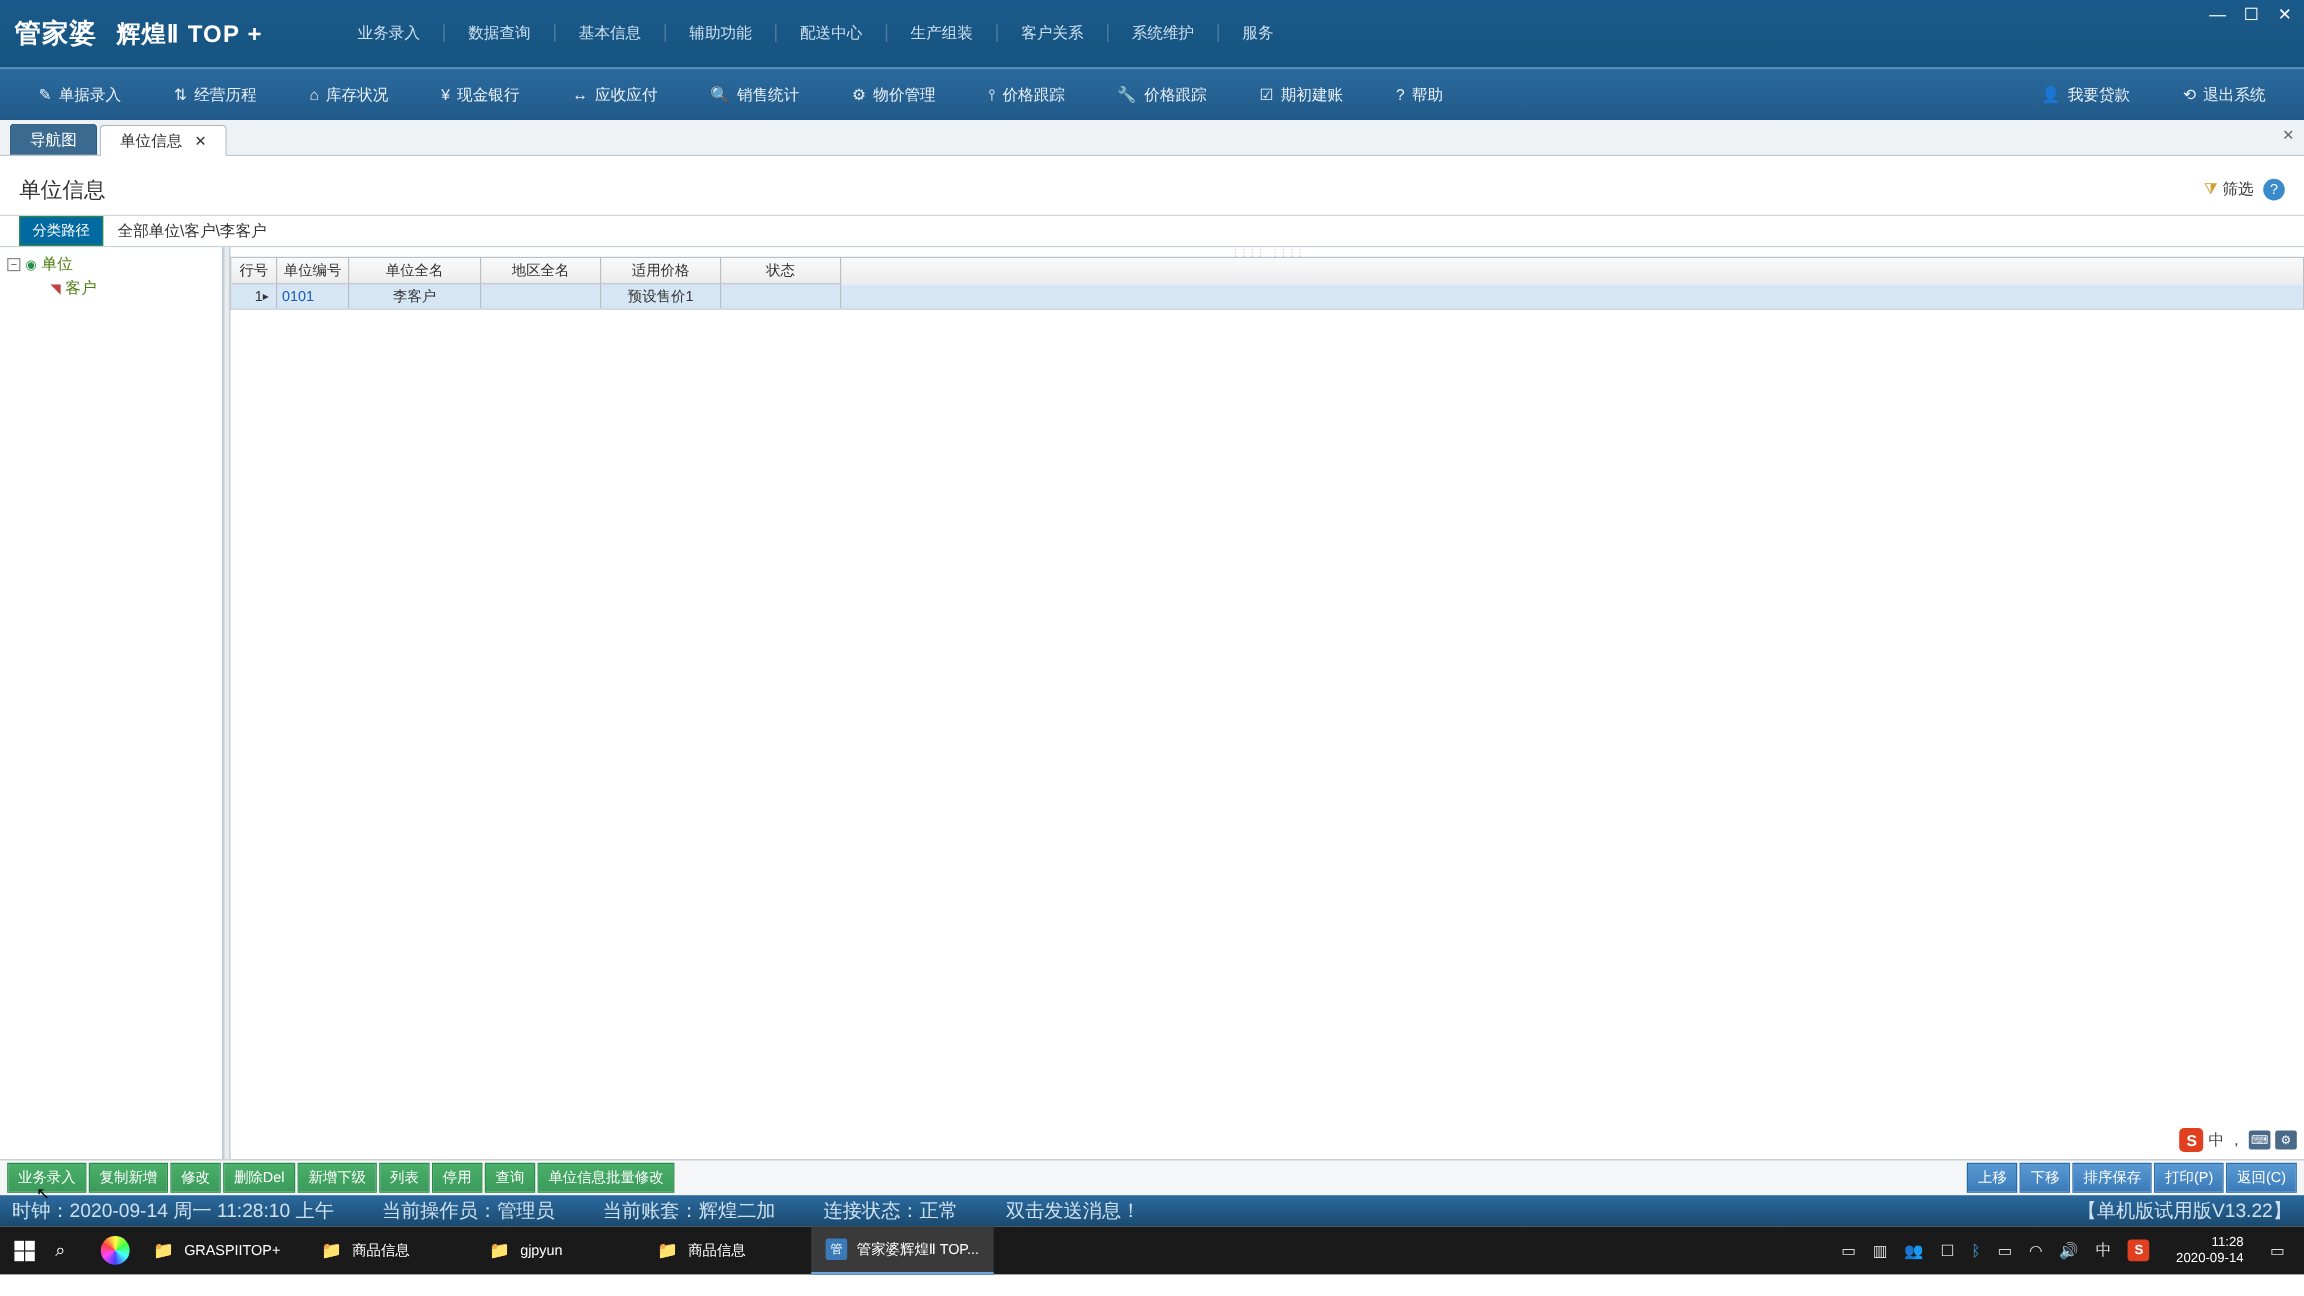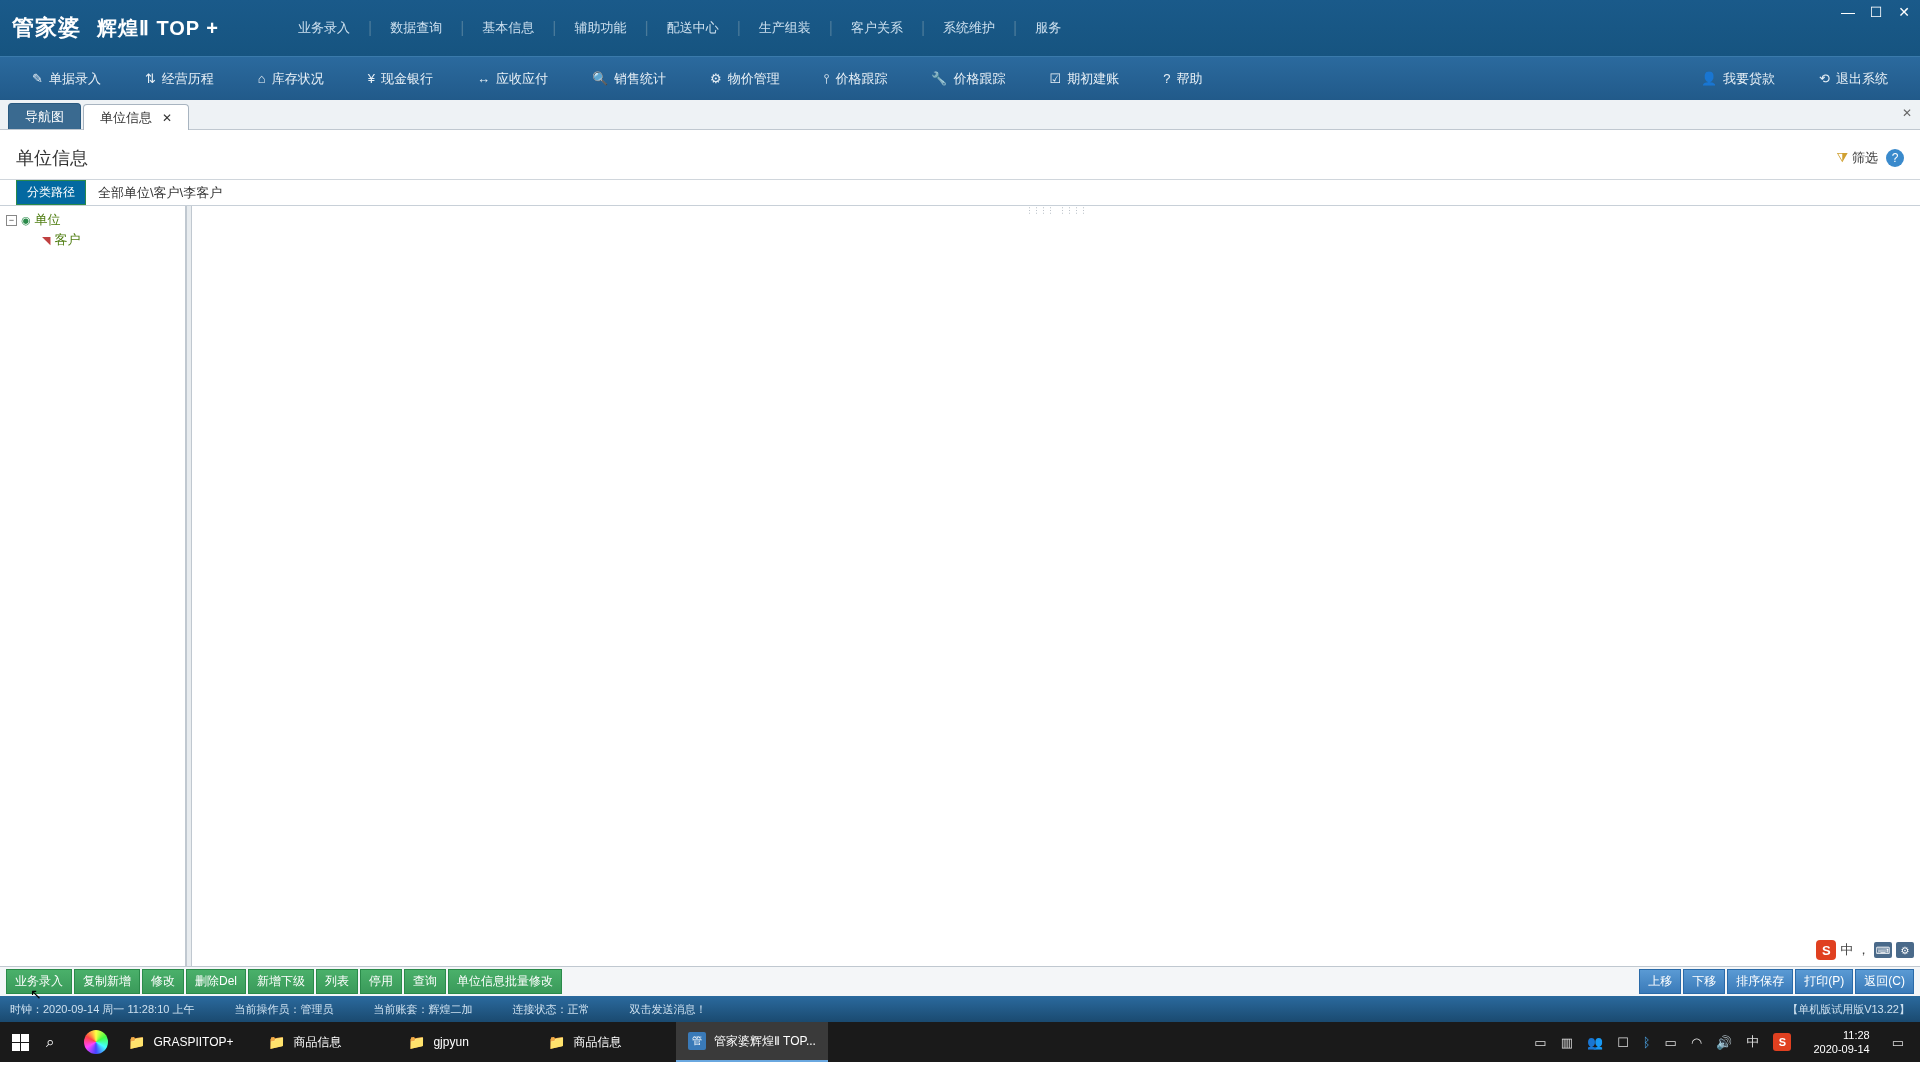--- a/index.html
+++ b/index.html
@@ -70,21 +70,21 @@
 .ime-txt { color: #444; }
 .ime-kbd { background: #4a6a8a; color: #fff; width: 18px; height: 16px; border-radius: 2px; display: inline-flex; align-items: center; justify-content: center; font-size: 10px; }
 
 
 .action-bar { height: 30px; background: #f4f6f8; border-top: 1px solid #c0c8d0; display: flex; align-items: center; padding: 0 6px; gap: 2px; }
 .act-btn { background: linear-gradient(to bottom, #4ab06a, #3a9a5a); color: #fff; font-size: 12px; padding: 3px 8px; border: 1px solid #2a8a4a; cursor: pointer; }
 .act-btn.blue { background: linear-gradient(to bottom, #5a9ad4, #3a7ab8); border-color: #2a6aa8; }
 .action-spacer { flex: 1; }
 
 
-.status-bar { height: 26px; background: linear-gradient(to bottom, #2b6a9e, #1a4a70); color: #cde0ef; font-size: 11px; display: flex; align-items: center; padding: 0 10px; gap: 40px; }
+.status-bar { height: 26px; background: linear-gradient(to bottom, #2b6a9e, #1a4a70); color: #cde0ef; font-size: 16px; display: flex; align-items: center; padding: 0 10px; gap: 40px; }
 .status-item { white-space: nowrap; }
 .status-spacer { flex: 1; }
 
 
 .taskbar { height: 40px; background: #1a1a1a; display: flex; align-items: center; padding: 0 8px; color: #fff; font-size: 12px; }
 .tb-start { width: 24px; height: 24px; display: flex; align-items: center; justify-content: center; margin-right: 14px; cursor: pointer; }
 .win-logo { display: grid; grid-template-columns: 8px 8px; grid-template-rows: 8px 8px; gap: 1px; }
 .win-logo span { background: #fff; }
 .tb-search { width: 24px; margin-right: 14px; cursor: pointer; font-size: 15px; }
 .tb-circle { width: 24px; height: 24px; border-radius: 50%; background: conic-gradient(#ff4, #4f4, #4ff, #44f, #f4f, #f44, #ff4); margin-right: 8px; cursor: pointer; }
@@ -228,20 +228,43 @@
     <div class="tree-node">
       <span class="tree-indent"></span>
         <span class="tree-indent"></span>
       <span class="tree-icon red">◥</span>
       <span class="tree-label">客户</span>
     </div>
   </div>
   <div class="splitter"></div>
   <div class="grid-panel">
     <div class="grid-drag-handle">⋮⋮⋮⋮&nbsp;&nbsp;&nbsp;&nbsp;⋮⋮⋮⋮</div>
+    <div class="grid">
+      <div class="grid-header">
+        <div class="grid-header-cell" style="width:38px">行号</div>
+        <div class="grid-header-cell" style="width:60px">单位编号</div>
+        <div class="grid-header-cell" style="width:110px">单位全名</div>
+        <div class="grid-header-cell" style="width:100px">地区全名</div>
+        <div class="grid-header-cell" style="width:100px">适用价格</div>
+        <div class="grid-header-cell" style="width:100px">状态</div>
+      </div>
+      <div class="grid-row">
+        <div class="grid-cell num" style="width:38px">
+            <span>1</span>
+            <span class="row-pointer">▸</span>
+          </div>
+        <div class="grid-cell" style="width:60px">
+            <span class="cell-link">0101</span>
+          </div>
+        <div class="grid-cell center" style="width:110px">李客户</div>
+        <div class="grid-cell center" style="width:100px"></div>
+        <div class="grid-cell center" style="width:100px">预设售价1</div>
+        <div class="grid-cell center" style="width:100px"></div>
+      </div>
+    </div>
     <div class="ime-badge">
       <span class="ime-s">S</span>
       <span class="ime-txt">中 ，</span>
       <span class="ime-kbd">⌨</span>
       <span class="ime-kbd">⚙</span>
     </div>
   </div>
 </div>
 
 <div class="action-bar">

